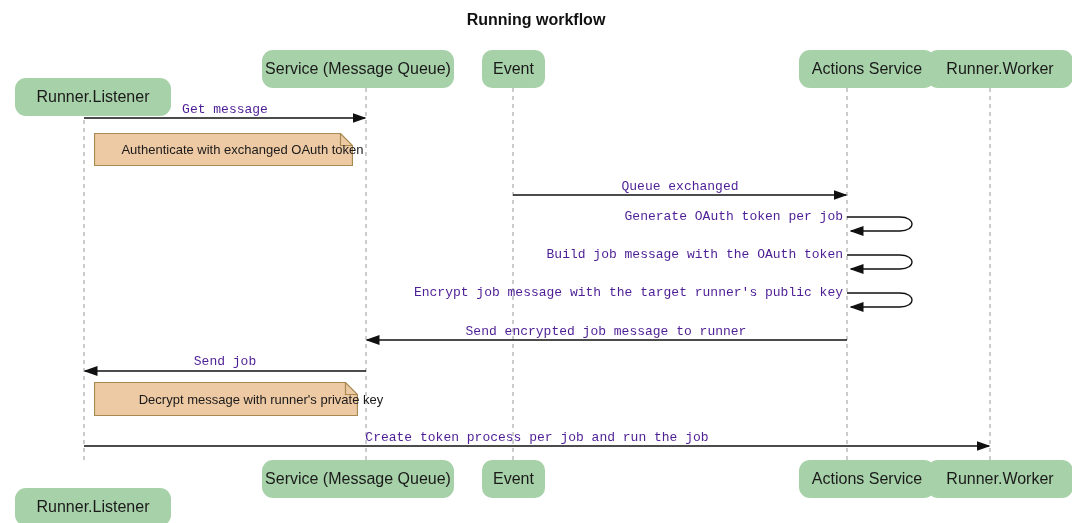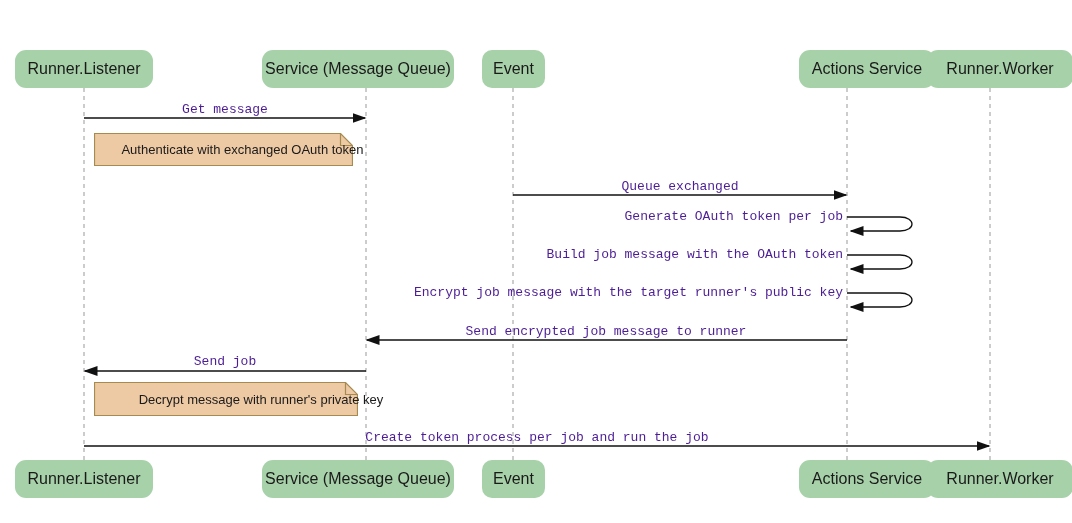--- a/index.html
+++ b/index.html
@@ -12,40 +12,41 @@
     font-size:16px; font-weight:bold; color:#111;
   }
   .overlay { position:absolute; left:0; top:0; width:1072px; height:523px; }
   .actor {
     position:absolute; height:38px; background:#a7d1a8; border-radius:11px;
     display:flex; align-items:center; justify-content:center;
     font-size:16px; color:#1a1a1a; white-space:nowrap;
   }
   .actor.top { top:50px; }
   .actor.bottom { top:460px; }
-  .a1 { left:15px;  width:138px; }
+  .a1 { left:15px;  width:156px;margin-top:28px; }
   .a2 { left:262px; width:192px; }
   .a3 { left:482px; width:63px;border-radius:10px;  }
   .a4 { left:779px; width:136px;margin-left:20px; }
   .a5 { left:927px; width:146px; }
   .mlabel {
     position:absolute; font-size:13px; line-height:16px; color:#4c1d95; white-space:nowrap;font-family:Liberation Mono, monospace;
   }
   .center { transform:translateX(-50%); }
   .note {
     position:absolute; display:flex; align-items:center; justify-content:center;
   }
   .note svg { position:absolute; left:0; top:0; }
   .note span { position:relative; font-size:13px; color:#1a1a1a; white-space:nowrap;margin-left:38px; }
 </style>
 </head>
 <body>
 
 <div class="canvas">
 
+  <div class="title">Running workflow</div>
 
   <svg class="overlay" width="1072" height="523" viewBox="0 0 1072 523" xmlns="http://www.w3.org/2000/svg">
     <defs>
       <marker id="arrowhead" viewBox="0 0 14 10" markerWidth="14" markerHeight="10" refX="12.5" refY="5" orient="auto" markerUnits="userSpaceOnUse">
         <path d="M0,0 L14,5 L0,10 Z" fill="#111111"></path>
       </marker>
     </defs>
 
     <line x1="84" y1="88" x2="84" y2="460" stroke="#999999" stroke-width="1" stroke-dasharray="4,4"></line>
     <line x1="366" y1="88" x2="366" y2="460" stroke="#999999" stroke-width="1" stroke-dasharray="4,4"></line>

